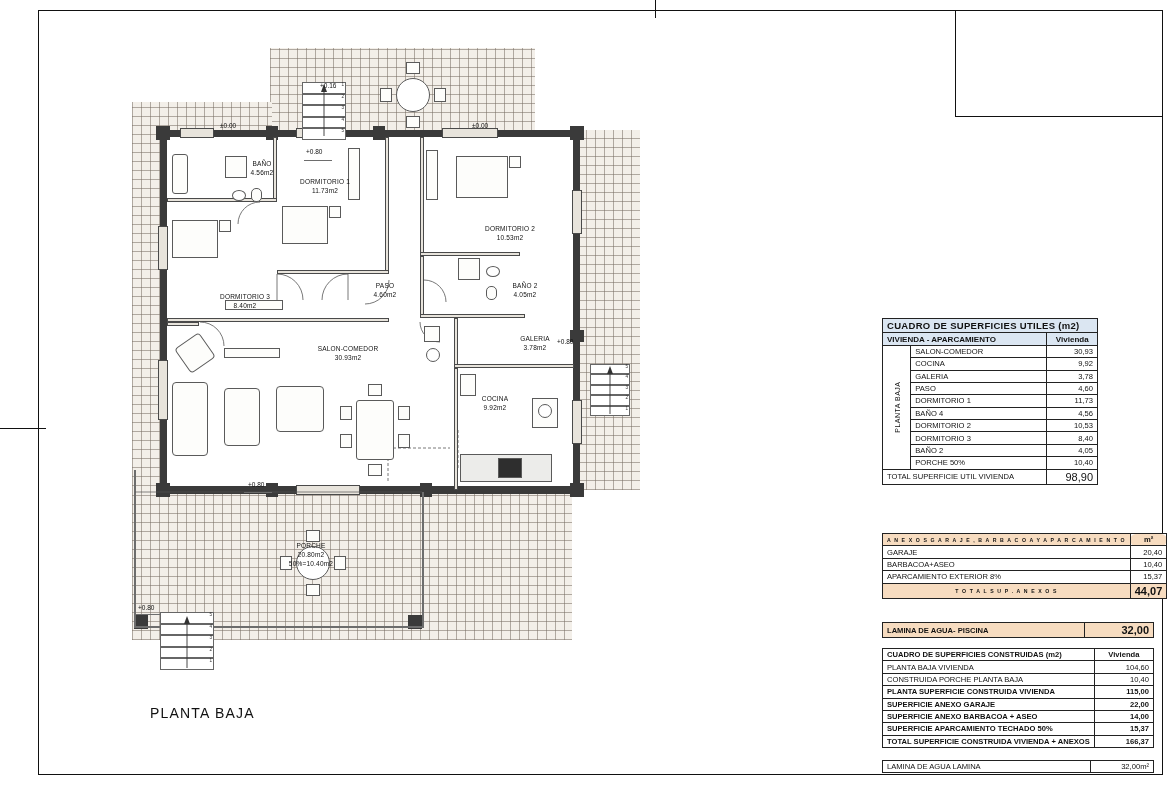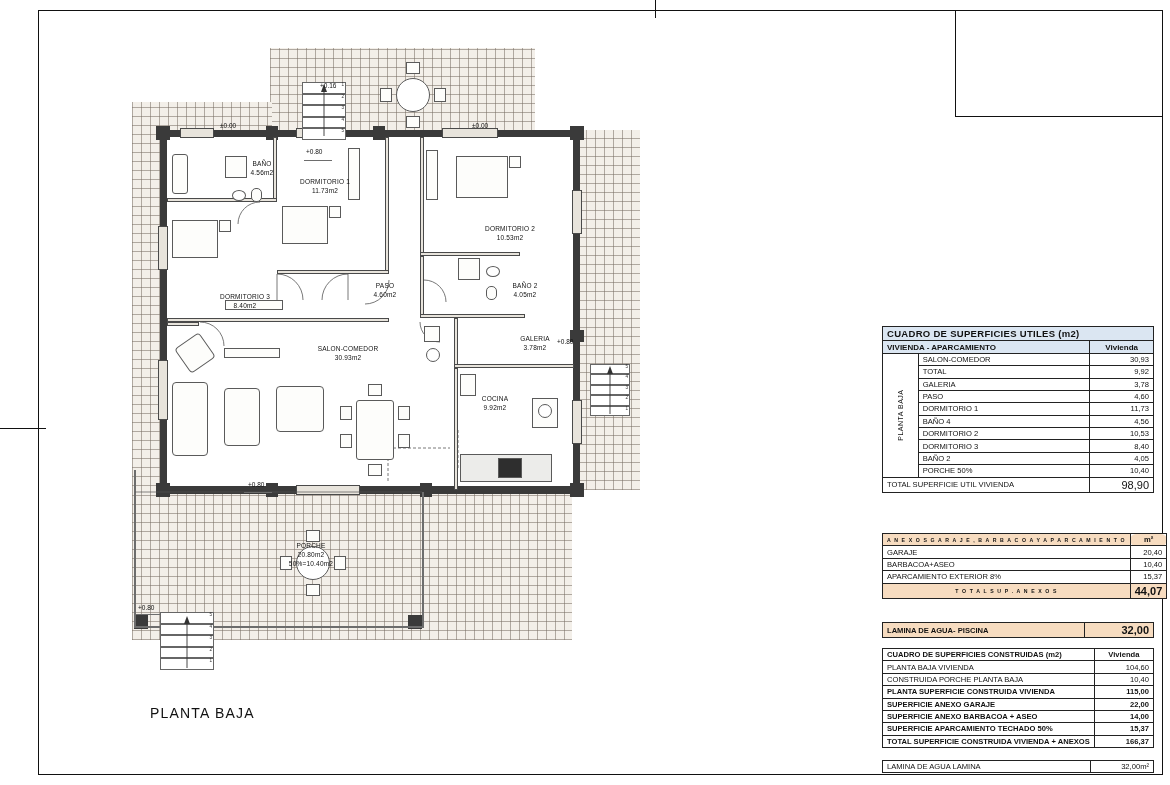--- a/index.html
+++ b/index.html
@@ -365,36 +365,36 @@
 3.78m2</div>
     <div class="lbl" style="left:345px;top:365px;width:60px;">COCINA
 9.92m2</div>
     <div class="lbl" style="left:155px;top:512px;width:72px;">PORCHE
 20.80m2
 50%=10.40m2</div>
 
     <div class="plan-title">PLANTA BAJA</div>
   </div>
 
-  <table class="tbl" style="left:882px;top:326px;width:272px;">
+  <table class="tbl" style="left:882px;top:318px;width:216px;">
     <tbody>
         <tr>
       <td class="hdr-blue" colspan="3">CUADRO DE SUPERFICIES UTILES (m2)</td>
     </tr>
     <tr>
       <td class="hdr-blue2" colspan="2">VIVIENDA - APARCAMIENTO</td>
       <td class="hdr-blue2 ctr">Vivienda</td>
     </tr>
     <tr>
       <td class="vert" rowspan="10">PLANTA BAJA</td>
       <td>SALON-COMEDOR</td>
       <td class="num">30,93</td>
     </tr>
     <tr>
-      <td>TOTAL</td>
+      <td>COCINA</td>
       <td class="num">9,92</td>
     </tr>
     <tr>
       <td>GALERIA</td>
       <td class="num">3,78</td>
     </tr>
     <tr>
       <td>PASO</td>
       <td class="num">4,60</td>
     </tr>

